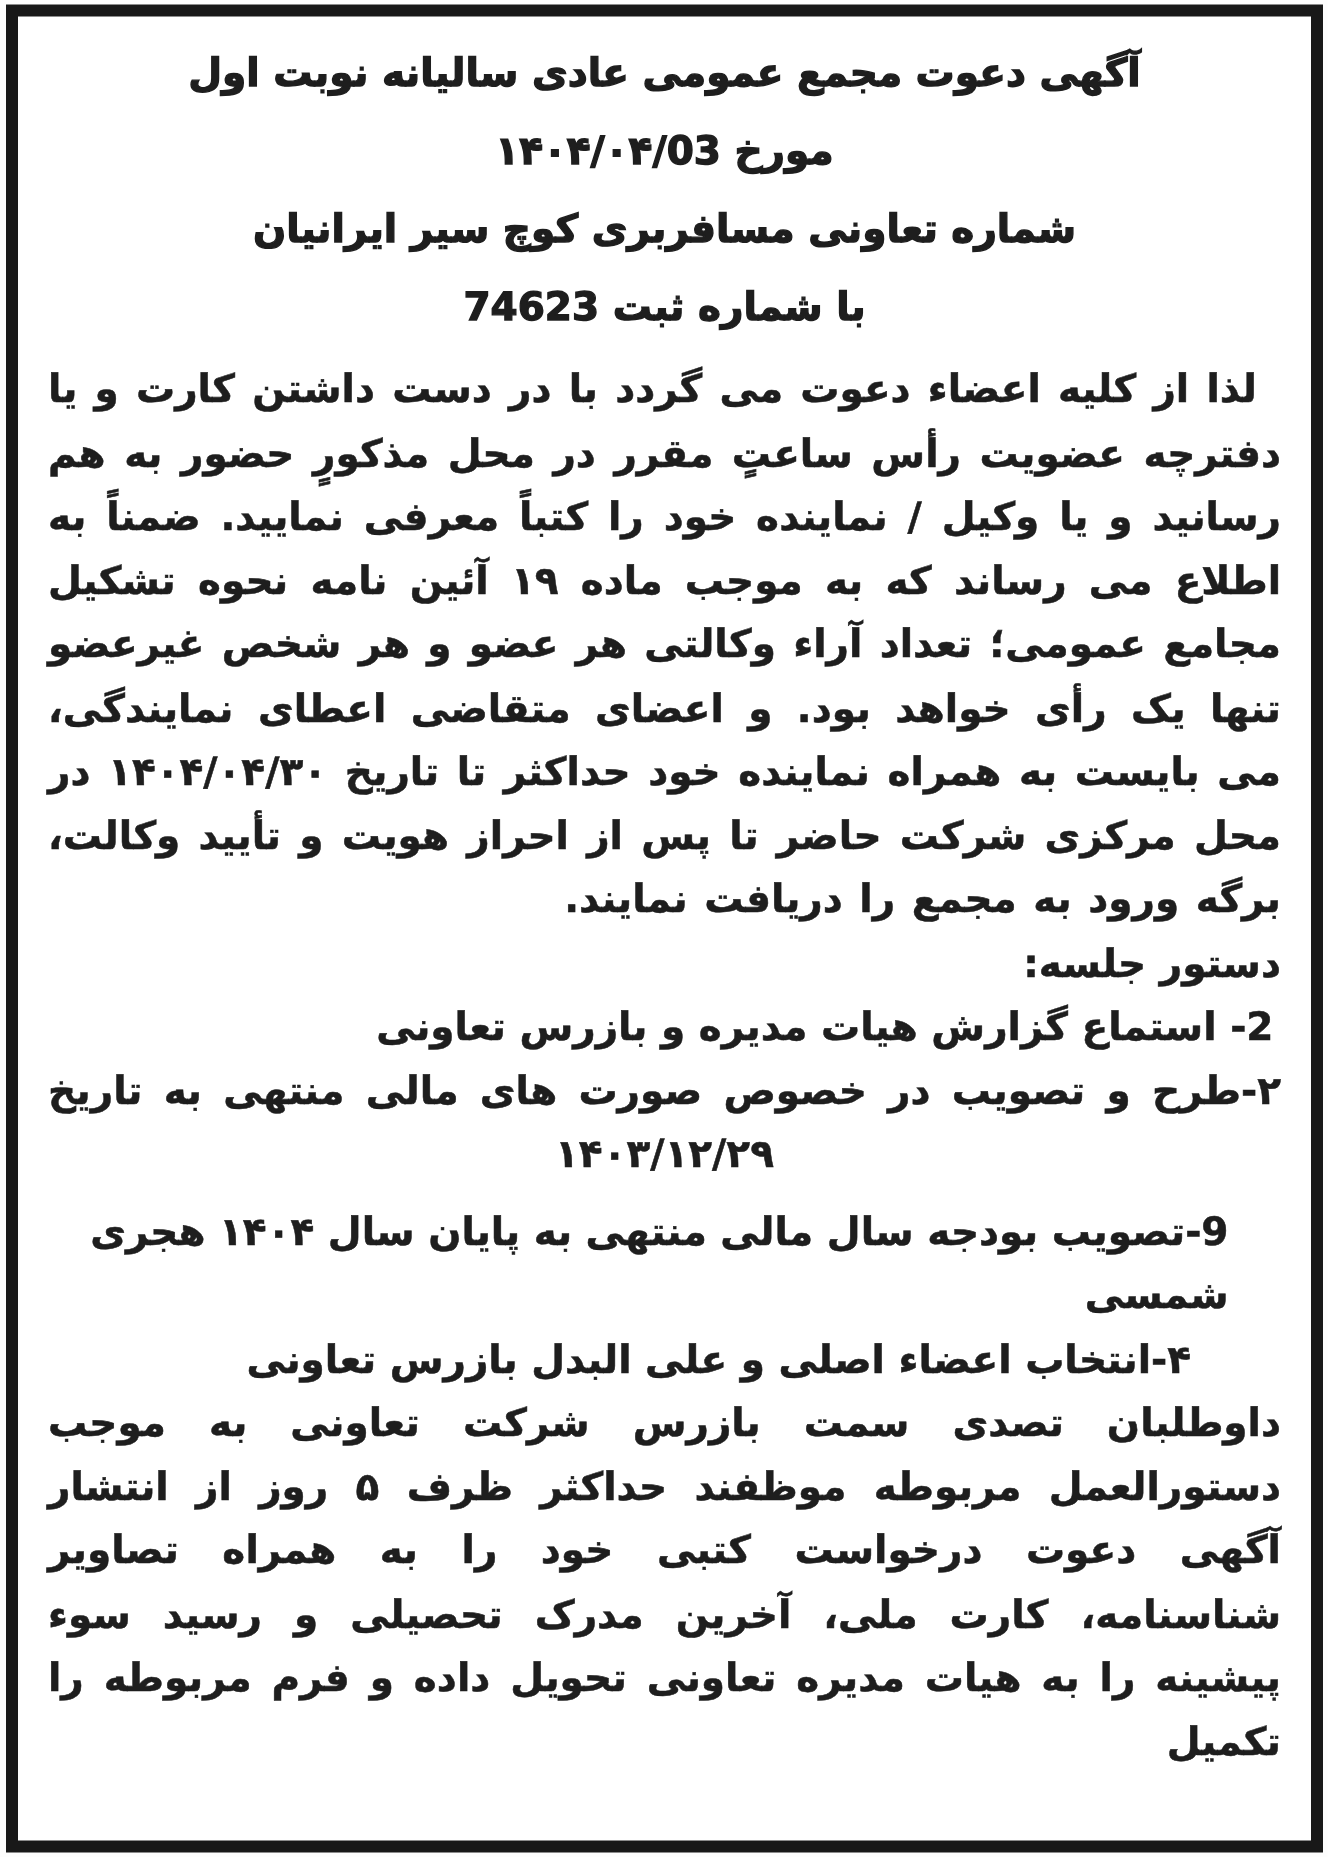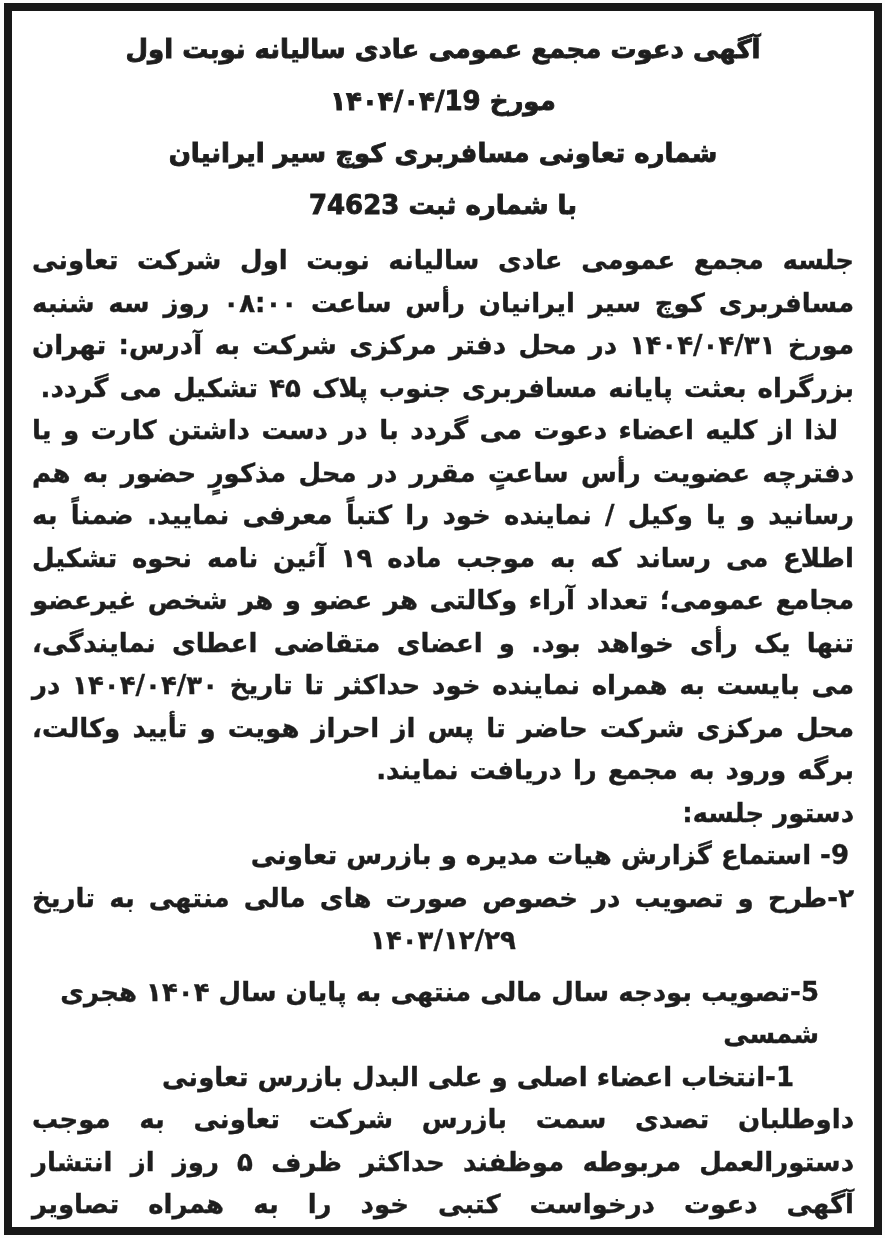--- a/index.html
+++ b/index.html
@@ -51,38 +51,37 @@
   .agenda-item-3 { padding-right: 35px; margin-top: 9px; }
   .agenda-item-4 { padding-right: 60px; }
 </style>
 </head>
 <body>
 
 <div class="ad">
 
   <div class="header">
     <div>آگهی دعوت مجمع عمومی عادی سالیانه نوبت اول</div>
-    <div>مورخ ۱۴۰۴/۰۴/19</div>
+    <div>مورخ ۱۴۰۴/۰۴/03</div>
     <div>شماره تعاونی مسافربری کوچ سیر ایرانیان</div>
     <div>با شماره ثبت 74623</div>
   </div>
 
   <div class="body-text">
 
-    <div class="just">جلسه مجمع عمومی عادی سالیانه نوبت اول شرکت تعاونی مسافربری کوچ سیر ایرانیان رأس ساعت ۰۸:۰۰ روز سه شنبه مورخ ۱۴۰۴/۰۴/۳۱ در محل دفتر مرکزی شرکت به آدرس: تهران بزرگراه بعثت پایانه مسافربری جنوب پلاک ۴۵ تشکیل می گردد.</div>
 
     <div class="just p2">لذا از کلیه اعضاء دعوت می گردد با در دست داشتن کارت و یا دفترچه عضویت رأس ساعتٍ مقرر در محل مذکورٍ حضور به هم رسانید و یا وکیل / نماینده خود را کتباً معرفی نمایید. ضمناً به اطلاع می رساند که به موجب ماده ۱۹ آئین نامه نحوه تشکیل مجامع عمومی؛ تعداد آراء وکالتی هر عضو و هر شخص غیرعضو تنها یک رأی خواهد بود. و اعضای متقاضی اعطای نمایندگی، می بایست به همراه نماینده خود حداکثر تا تاریخ ۱۴۰۴/۰۴/۳۰ در محل مرکزی شرکت حاضر تا پس از احراز هویت و تأیید وکالت، برگه ورود به مجمع را دریافت نمایند.</div>
 
     <div class="agenda-title">دستور جلسه:</div>
 
-    <div class="agenda-item-1">9- استماع گزارش هیات مدیره و بازرس تعاونی</div>
+    <div class="agenda-item-1">2- استماع گزارش هیات مدیره و بازرس تعاونی</div>
 
     <div class="agenda-item-2">۲-طرح و تصویب در خصوص صورت های مالی منتهی به تاریخ</div>
     <div class="agenda-date">۱۴۰۳/۱۲/۲۹</div>
 
-    <div class="agenda-item-3">5-تصویب بودجه سال مالی منتهی به پایان سال ۱۴۰۴ هجری شمسی</div>
+    <div class="agenda-item-3">9-تصویب بودجه سال مالی منتهی به پایان سال ۱۴۰۴ هجری شمسی</div>
 
-    <div class="agenda-item-4">1-انتخاب اعضاء اصلی و علی البدل بازرس تعاونی</div>
+    <div class="agenda-item-4">۴-انتخاب اعضاء اصلی و علی البدل بازرس تعاونی</div>
 
     <div class="just">داوطلبان تصدی سمت بازرس شرکت تعاونی به موجب دستورالعمل مربوطه موظفند حداکثر ظرف ۵ روز از انتشار آگهی دعوت درخواست کتبی خود را به همراه تصاویر شناسنامه، کارت ملی، آخرین مدرک تحصیلی و رسید سوء پیشینه را به هیات مدیره تعاونی تحویل داده و فرم مربوطه را تکمیل</div>
 
   </div>
 </div>
 
 </body></html>

